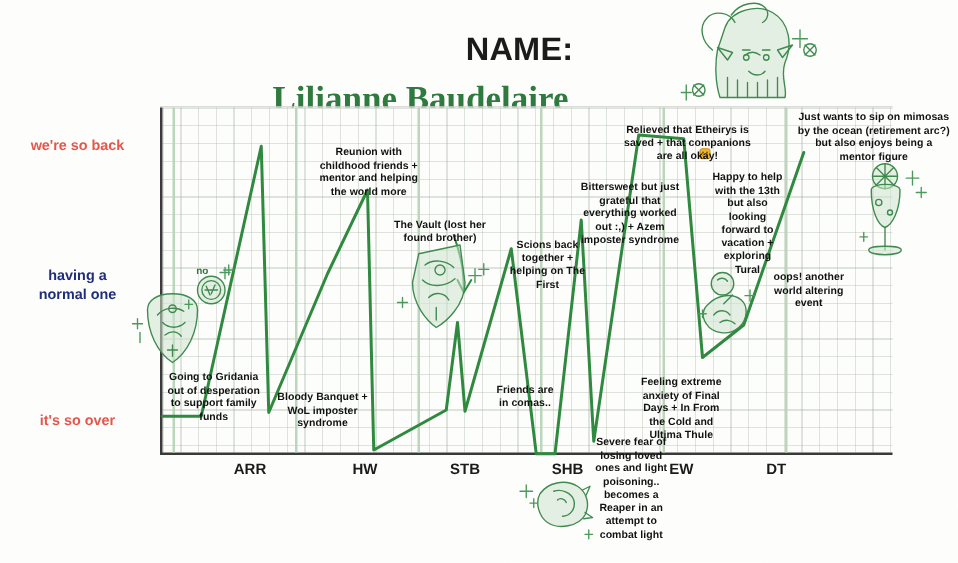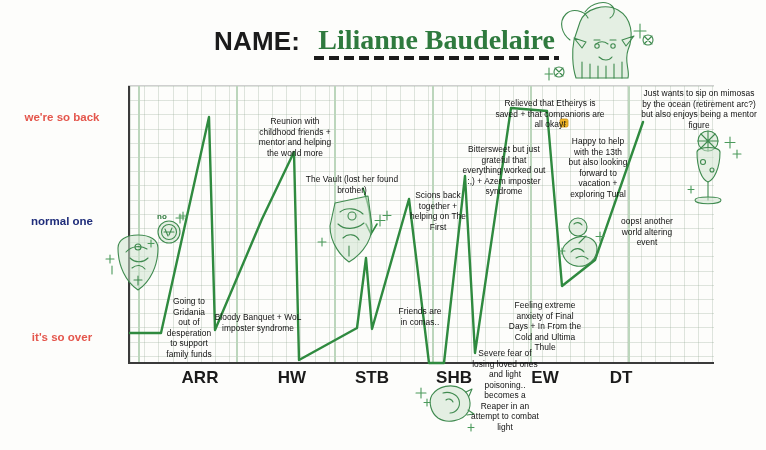--- a/index.html
+++ b/index.html
@@ -13,21 +13,21 @@
   #page {
     position: relative;
     width: 766px; height: 450px;
     background: #fdfdfb;
   }
 
   
   .title-block {
     position: absolute;
     left: 214px; top: 26px;
-    display: flex; align-items: flex-end; gap: 14px;
+    display: flex; align-items: flex-end; gap: 14px; flex-direction: column;
   }
   .title-label {
     font-family: "Liberation Sans", sans-serif;
     font-weight: bold;
     font-size: 26px;
     color: #1b1b1b;
     letter-spacing: 0.2px;
     line-height: 1;
   }
   .title-name-wrap { position: relative; }
@@ -81,34 +81,34 @@
     width: 112px;
     left: 6px;
   }
   .ylab.back  { top: 110px; color: #e4564c; }
   .ylab.norm  { top: 214px; color: #1f2d7a; }
   .ylab.over  { top: 330px; color: #e4564c; }
 
   .xlab {
     position: absolute;
     font-weight: bold;
-    font-size: 17px;
+    font-size: 12px;
     color: #1b1b1b;
     top: 368px;
     text-align: center;
     width: 70px;
   }
 
   
   .ann {
     position: absolute;
     font-size: 8.4px;
     line-height: 1.26;
     color: #111;
-    font-weight: 400;
+    font-weight: 700;
     text-align: center;
     letter-spacing: 0.05px;
   }
 
   
   svg.layer {
     position: absolute; left: 0; top: 0;
     width: 766px; height: 450px;
     pointer-events: none;
   }
@@ -143,20 +143,21 @@
     <div class="vline" style="left:8px"></div>
     <div class="vline" style="left:106px"></div>
     <div class="vline" style="left:204px"></div>
     <div class="vline" style="left:302px"></div>
     <div class="vline" style="left:400px"></div>
     <div class="vline" style="left:498px"></div>
   </div>
 
   <div class="ylab back">we're so back</div>
   <div class="ylab norm">
+    <div>having a</div>
     <div>normal one</div>
   </div>
   <div class="ylab over">it's so over</div>
 
   <div class="xlab" style="left:165px">ARR</div>
   <div class="xlab" style="left:257px">HW</div>
   <div class="xlab" style="left:337px">STB</div>
   <div class="xlab" style="left:419px">SHB</div>
   <div class="xlab" style="left:510px">EW</div>
   <div class="xlab" style="left:586px">DT</div>
@@ -251,21 +252,21 @@
 
     <g>
       <rect class="emoji-box" x="560" y="119" width="8" height="8" rx="1.5"></rect>
       <circle fill="#7a5a05" cx="562.4" cy="122" r="0.8"></circle>
       <circle fill="#7a5a05" cx="565.6" cy="122" r="0.8"></circle>
       <path fill="none" stroke="#7a5a05" stroke-width=".8" d="M562,124.4 C563.3,125.6 564.7,125.6 566,124.4"></path>
     </g>
   </svg>
 
 
-  <div class="ann" style="left:130px; top:296px; width:82px;padding-left:36px;">Going to Gridania out of desperation to support family funds</div>
+  <div class="ann" style="left:130px; top:296px; width:82px;">Going to Gridania out of desperation to support family funds</div>
 
   <div class="ann" style="left:252px; top:116px; width:86px;">Reunion with childhood friends + mentor and helping the world more</div>
 
   <div class="ann" style="left:214px; top:312px; width:88px;">Bloody Banquet + WoL imposter syndrome</div>
 
   <div class="ann" style="left:305px; top:174px; width:94px;">The Vault (lost her found brother)</div>
 
 
   <div class="ann" style="left:404px; top:190px; width:68px;">Scions back together + helping on The First</div>
 

